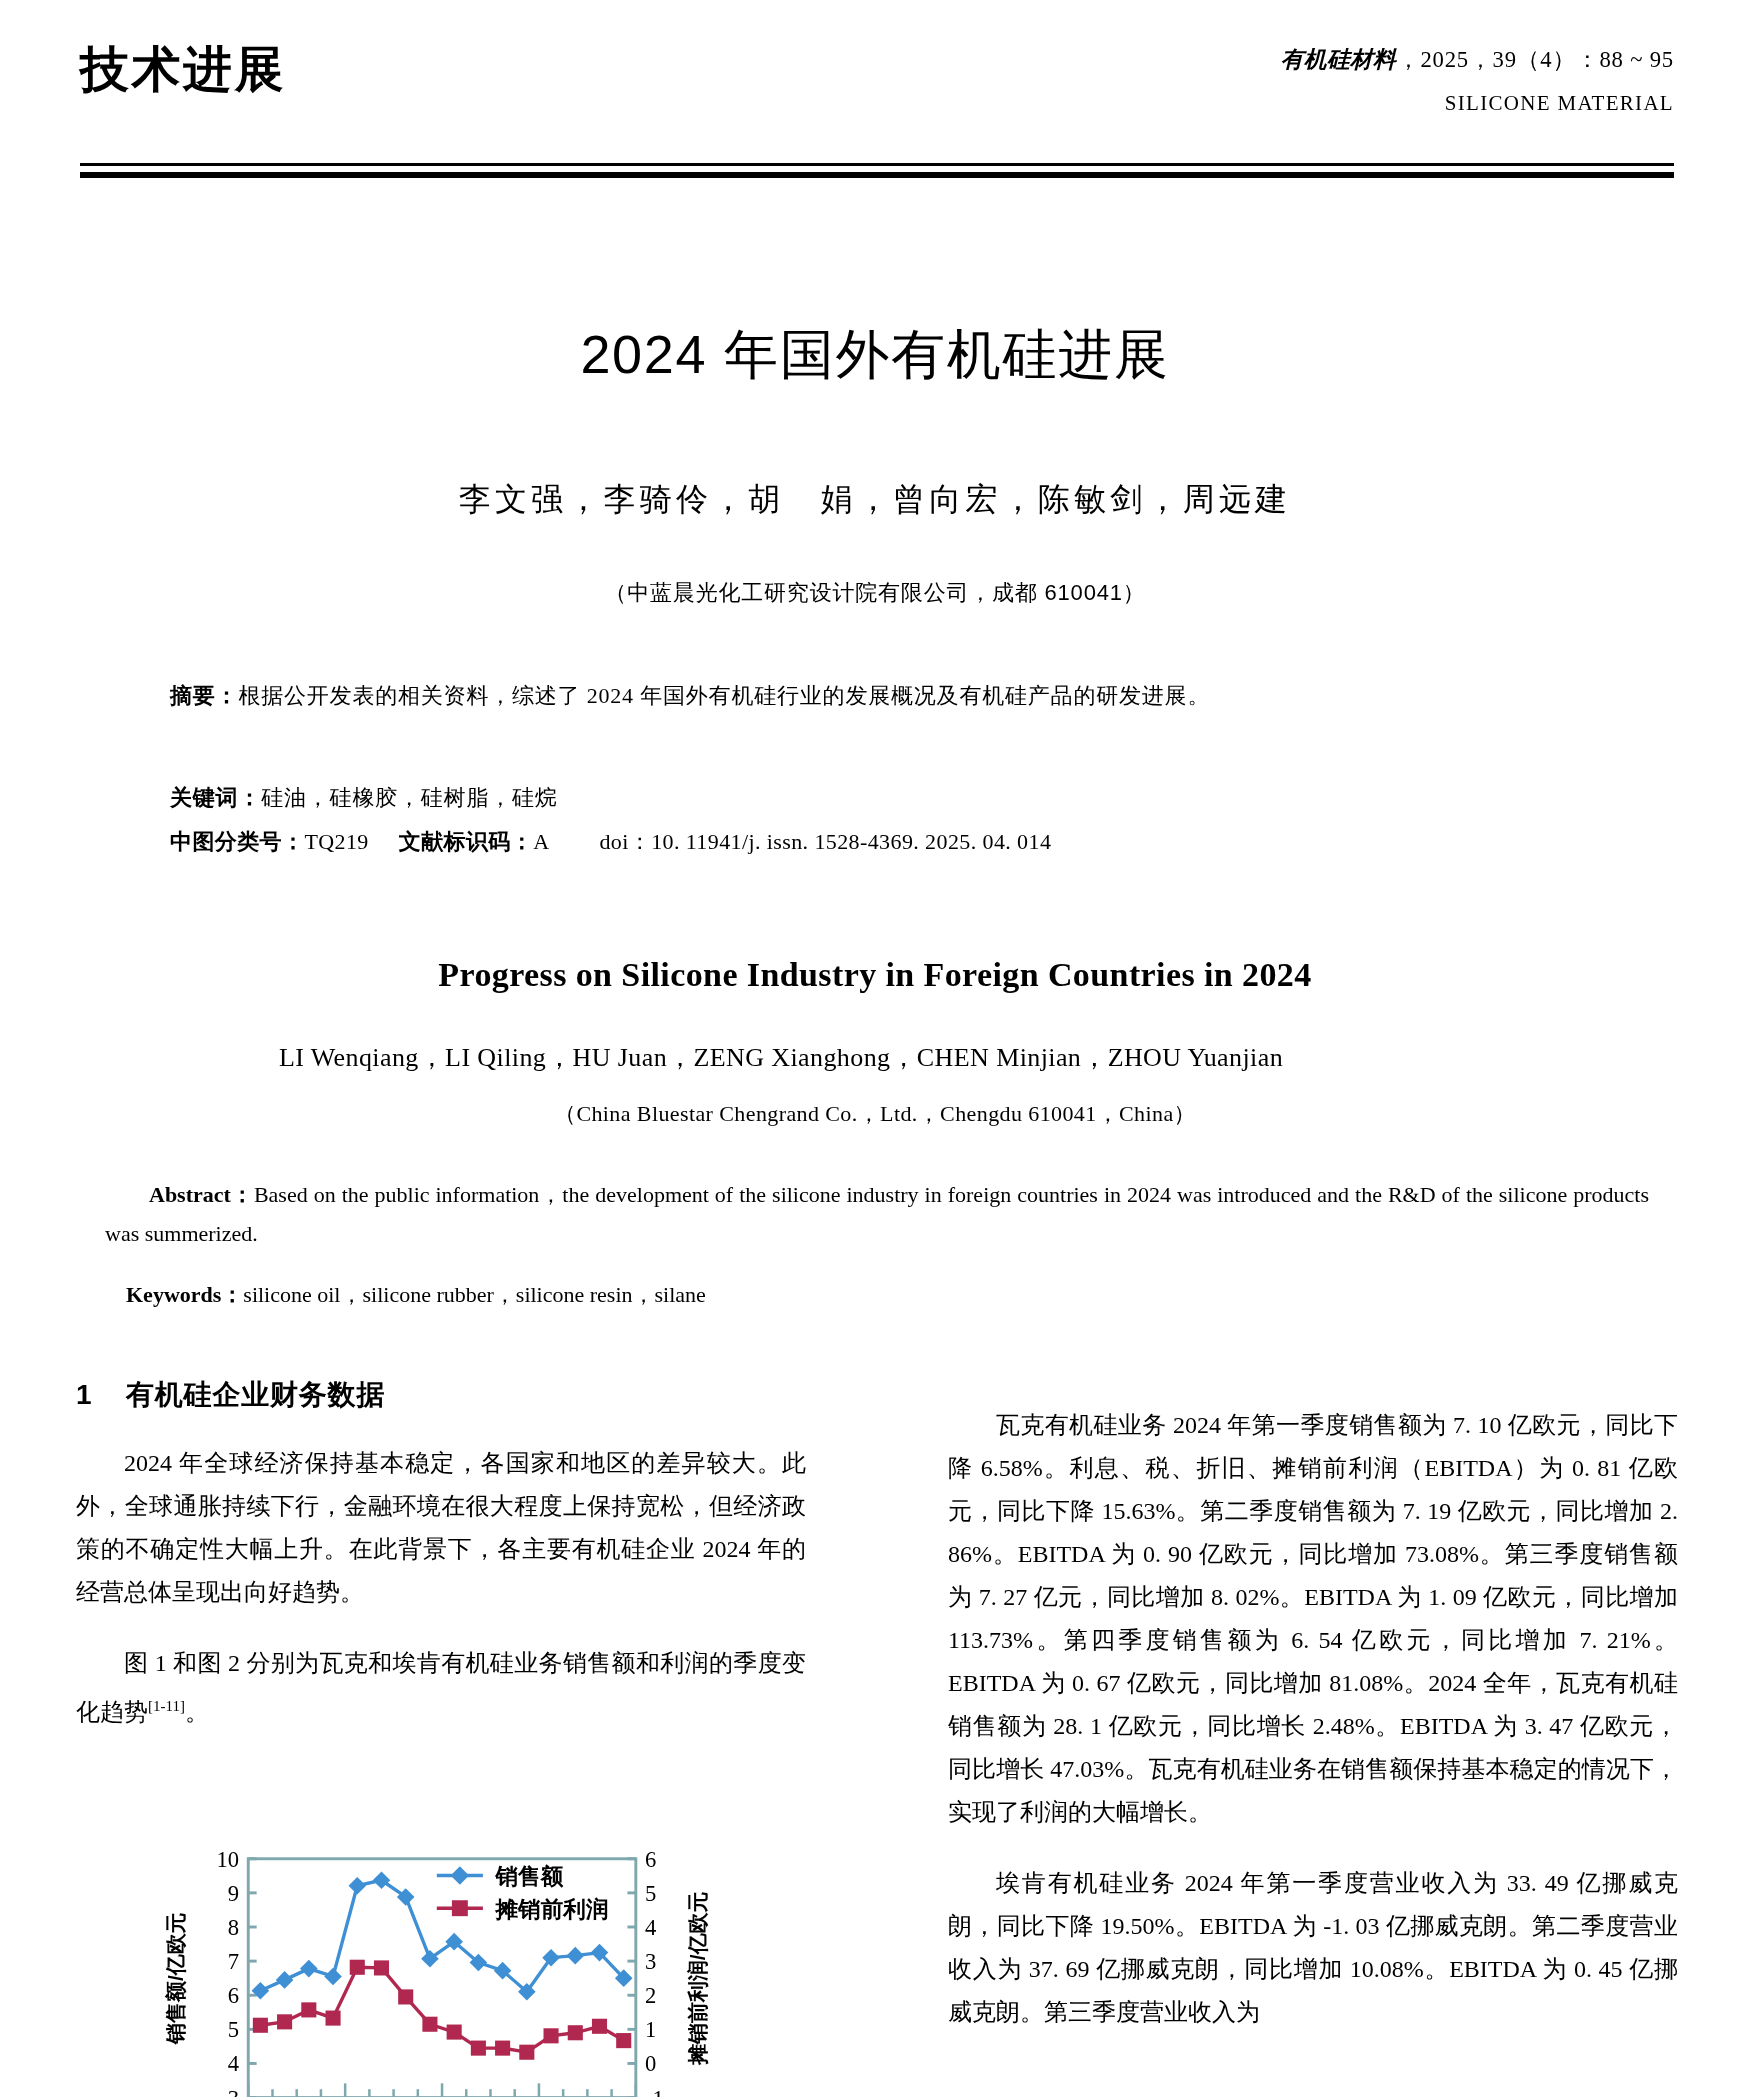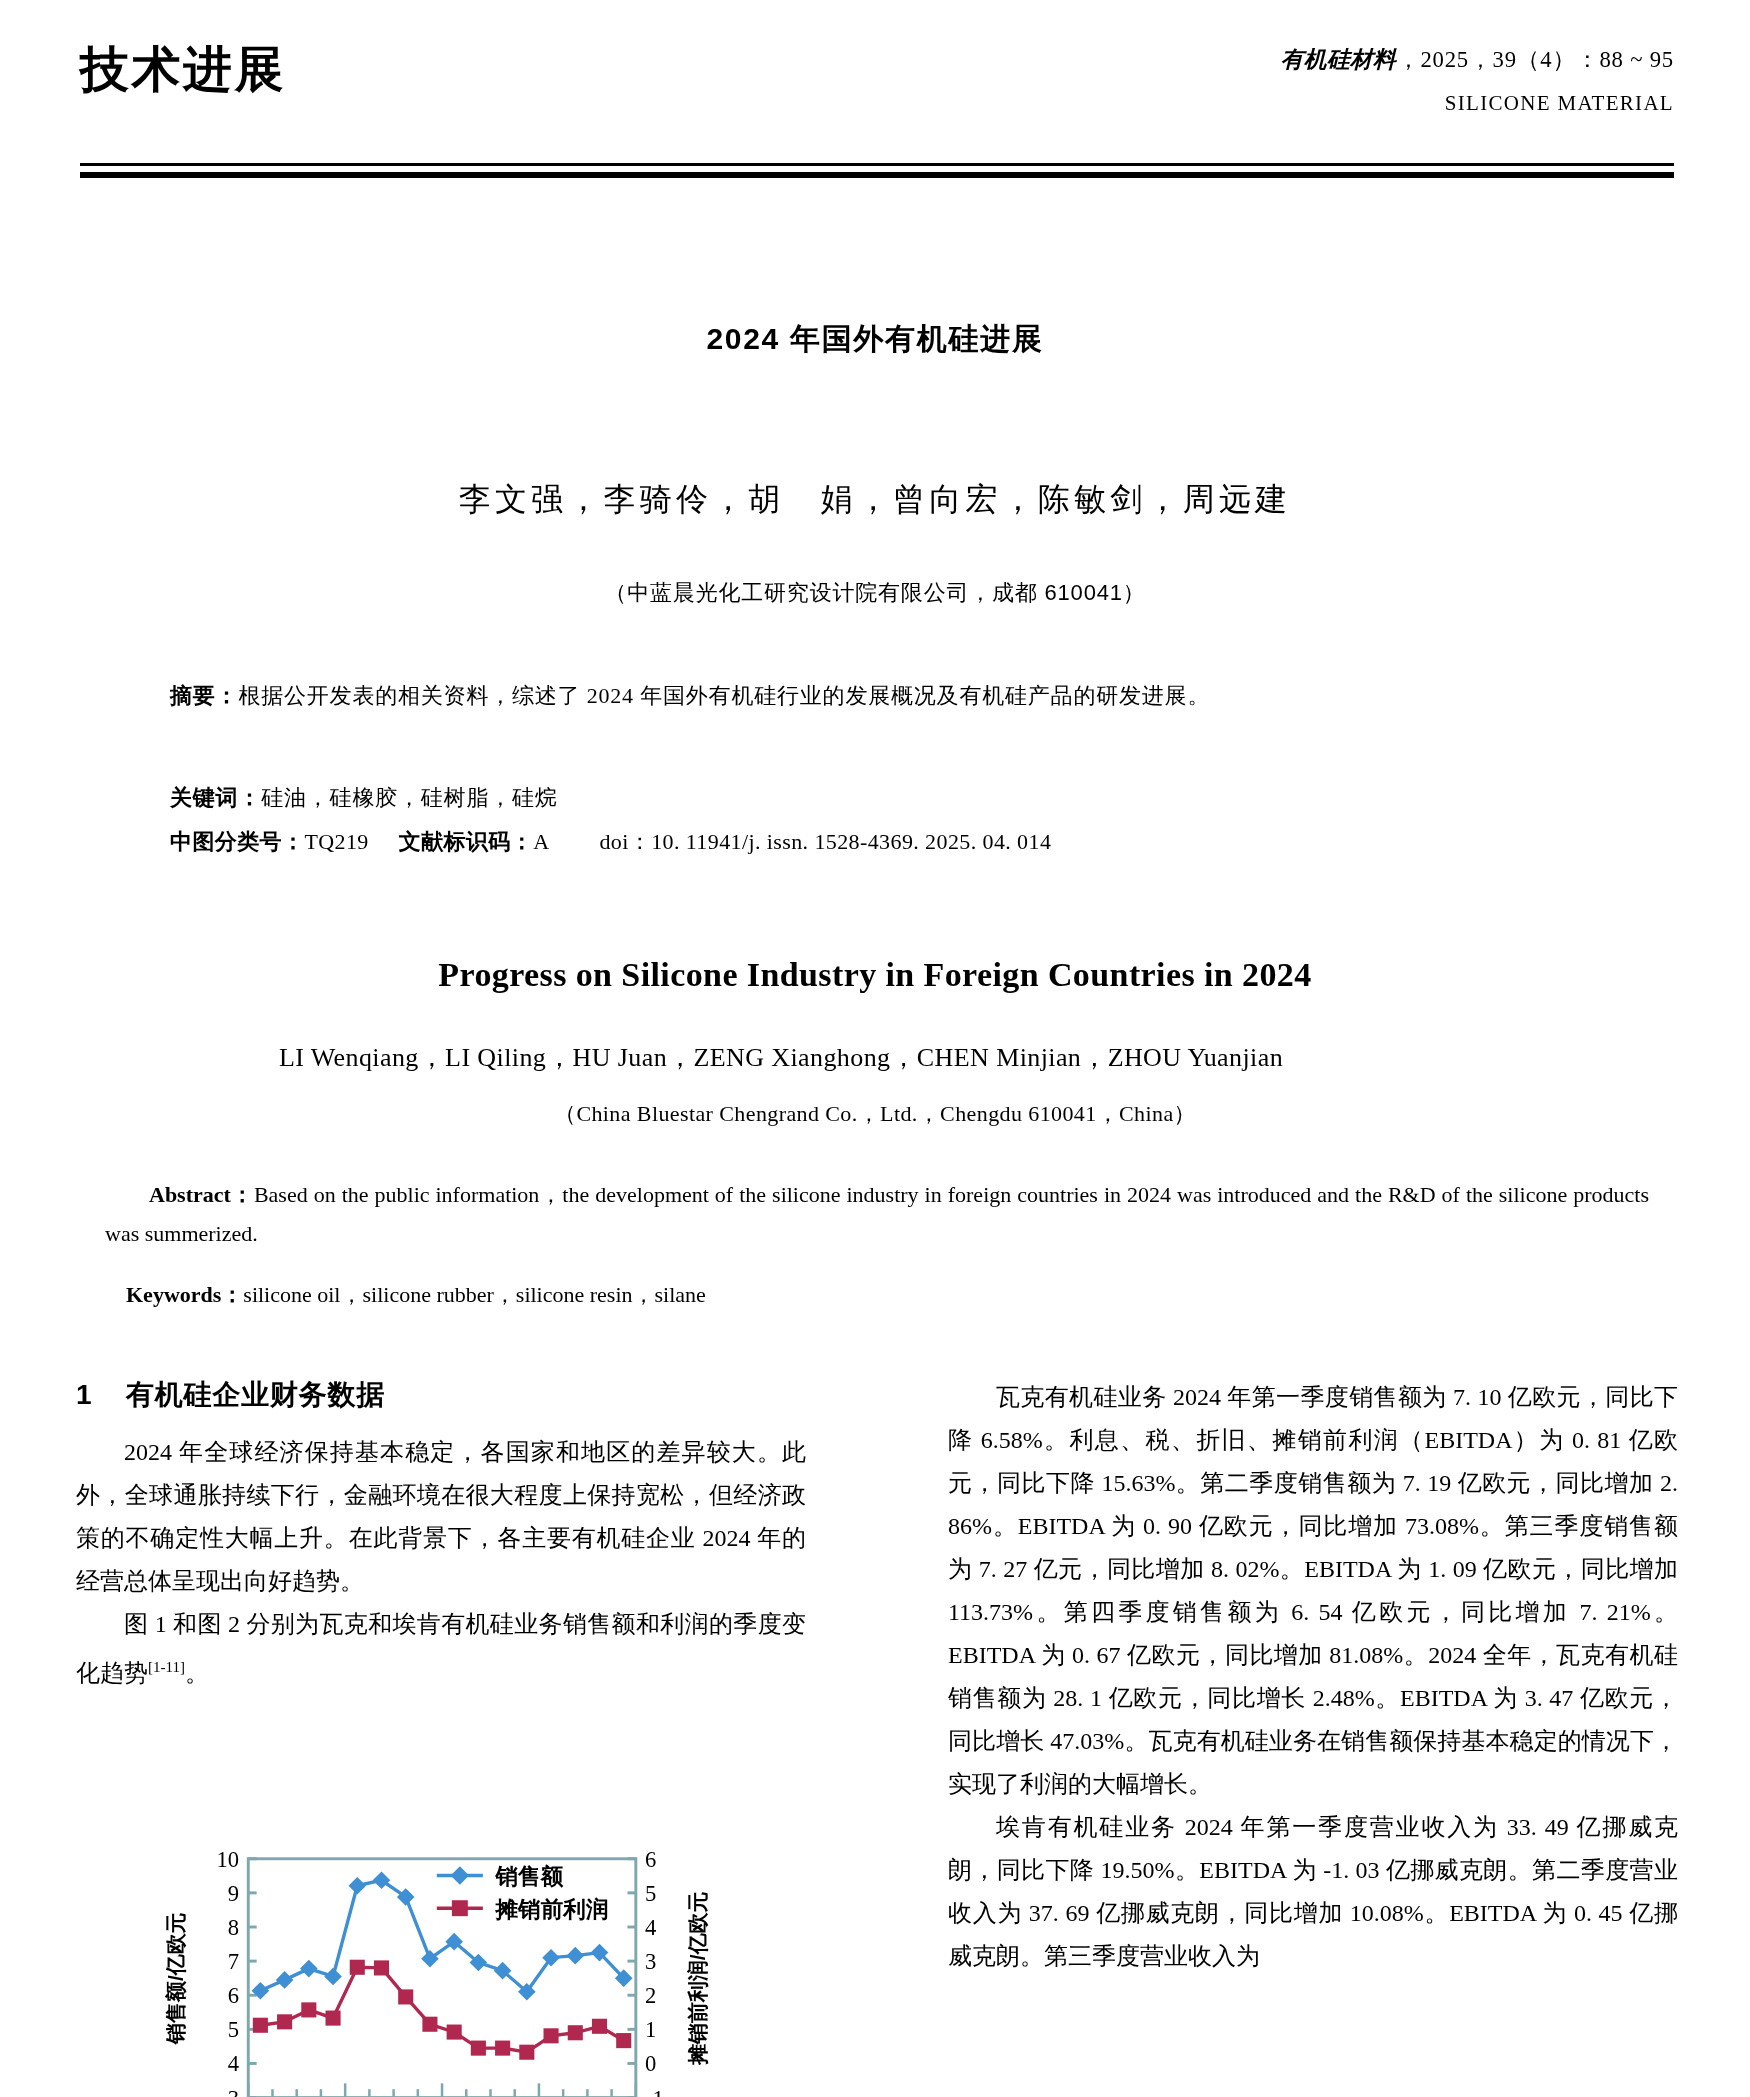--- a/index.html
+++ b/index.html
@@ -33,21 +33,21 @@
   .hdr-en {
     margin-top:16px; font-size:21px; letter-spacing:1.3px;
     font-family:"Liberation Serif", serif; white-space:nowrap;
   }
   .rule-thin { position:absolute; left:80px; top:163px; width:1594px; height:2.9px; background:#000; }
   .rule-thick { position:absolute; left:80px; top:172px; width:1594px; height:6.3px; background:#000; }
 
   
   .cn-title {
     position:absolute; left:0; top:319px; width:1750px;
-    text-align:center; font-size:30px; font-weight:700;
+    text-align:center; font-size:54px; font-weight:400;
     letter-spacing:1.7px; font-family:"Liberation Sans", sans-serif;
   }
   .cn-authors {
     position:absolute; left:0; top:478px; width:1750px;
     text-align:center; font-size:32px; letter-spacing:4.2px;
     font-family:"Liberation Serif", serif;
   }
   .cn-affil {
     position:absolute; left:0; top:578px; width:1750px;
     text-align:center; font-size:22px; letter-spacing:0.8px;
@@ -118,21 +118,21 @@
     font-family:"Liberation Sans", sans-serif;
     margin:0 0 17px 0; white-space:nowrap;
   }
   .sec-head .num { display:inline-block; width:50px; }
 
   .body-p {
     font-size:24px; line-height:43px; letter-spacing:0px;
     text-align:justify; text-justify:inter-ideograph;
     margin:0 0 0 0; font-family:"Liberation Serif", serif;
   }
-  .body-p.ind { text-indent:48px; }
+  .body-p.ind { text-indent:48px;margin-top:28px; }
   sup.ref { font-size:15px; vertical-align:super; letter-spacing:0; }
 
   
   .figure { position:absolute; left:76px; top:1842px; width:730px; }
   .chart-box { position:relative; width:596px; height:331px; margin:0 auto; }
 
   
   .ax-num { font-family:"Liberation Serif", serif; font-size:54px; }
   .ax-lbl { font-family:"Liberation Sans", sans-serif; font-size:50px; font-weight:700; }
   .lg-lbl { font-family:"Liberation Sans", sans-serif; font-size:54px; font-weight:700; }

